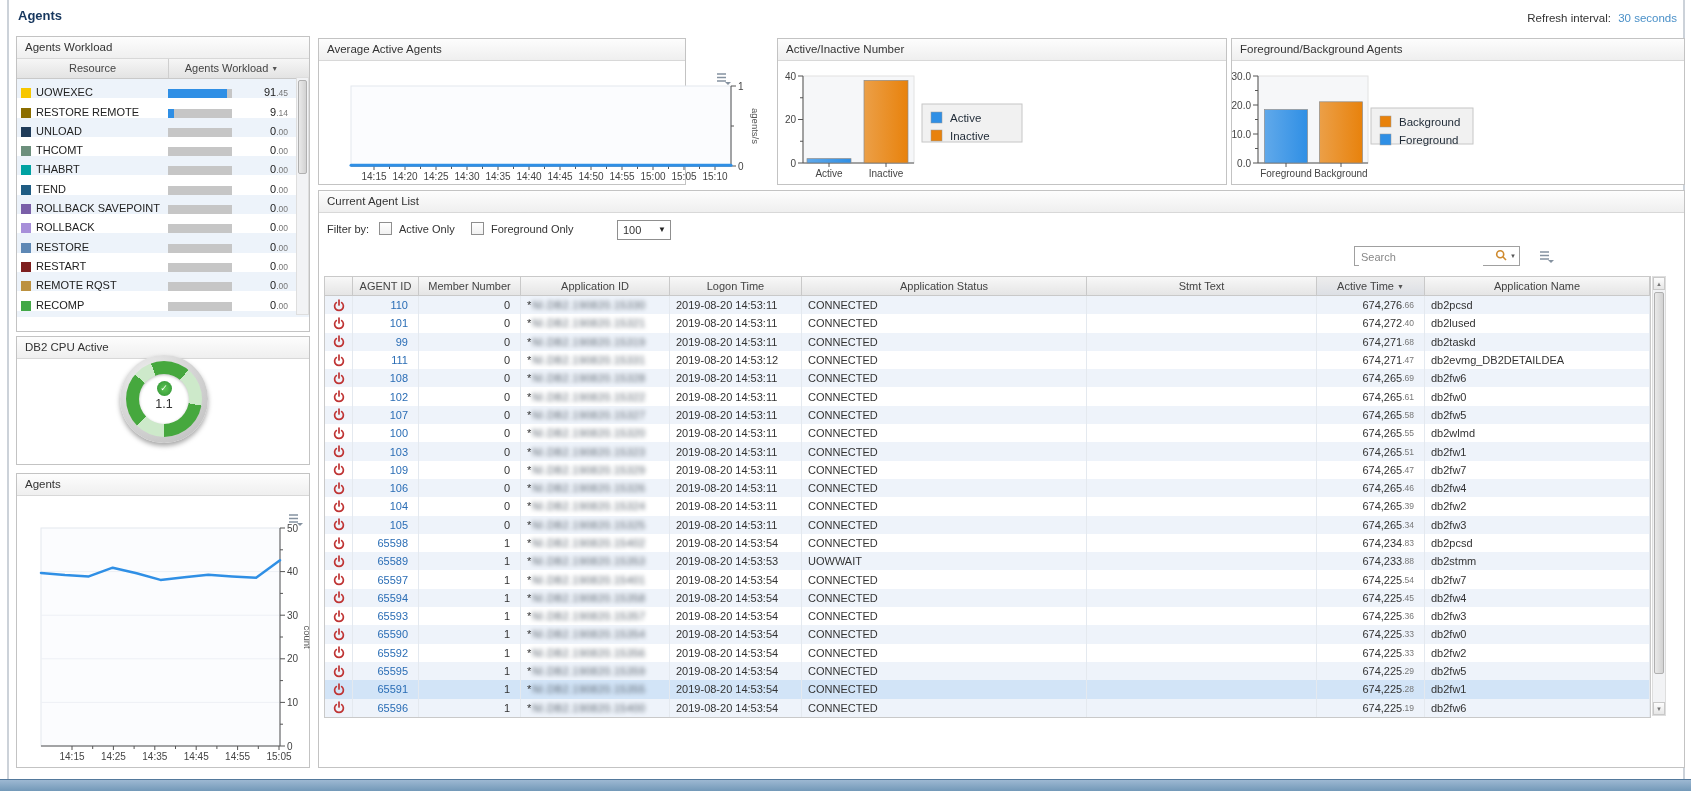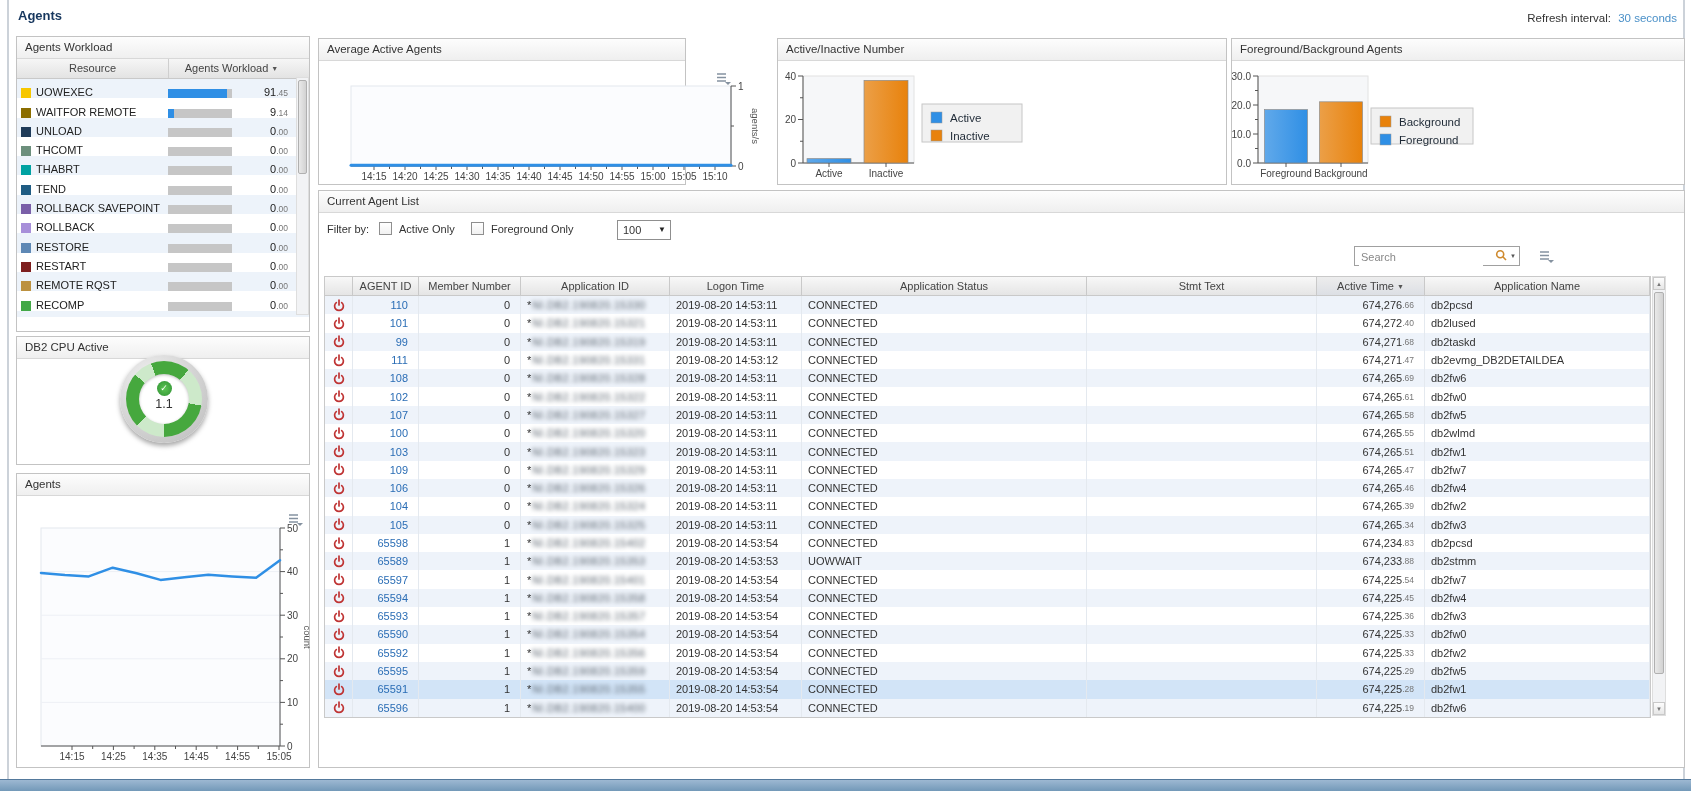--- a/index.html
+++ b/index.html
@@ -114,21 +114,21 @@
         <div class="wl-row alt">
           <span class="sq" style="background: rgb(247, 199, 0);"></span>
           <span class="wl-label">UOWEXEC</span>
           <span class="wl-bar">
             <span class="wl-fill" style="width: 91.45%;"></span>
           </span>
           <span class="wl-val"><span>91</span><span class="dec">.45</span></span>
         </div>
         <div class="wl-row">
           <span class="sq" style="background: rgb(138, 109, 0);"></span>
-          <span class="wl-label">WAITFOR REMOTE</span>
+          <span class="wl-label">RESTORE REMOTE</span>
           <span class="wl-bar">
             <span class="wl-fill" style="width: 9.14%;"></span>
           </span>
           <span class="wl-val"><span>9</span><span class="dec">.14</span></span>
         </div>
         <div class="wl-row alt">
           <span class="sq" style="background: rgb(31, 59, 89);"></span>
           <span class="wl-label">UNLOAD</span>
           <span class="wl-bar">
             <span class="wl-fill" style="width: 0%;"></span>

